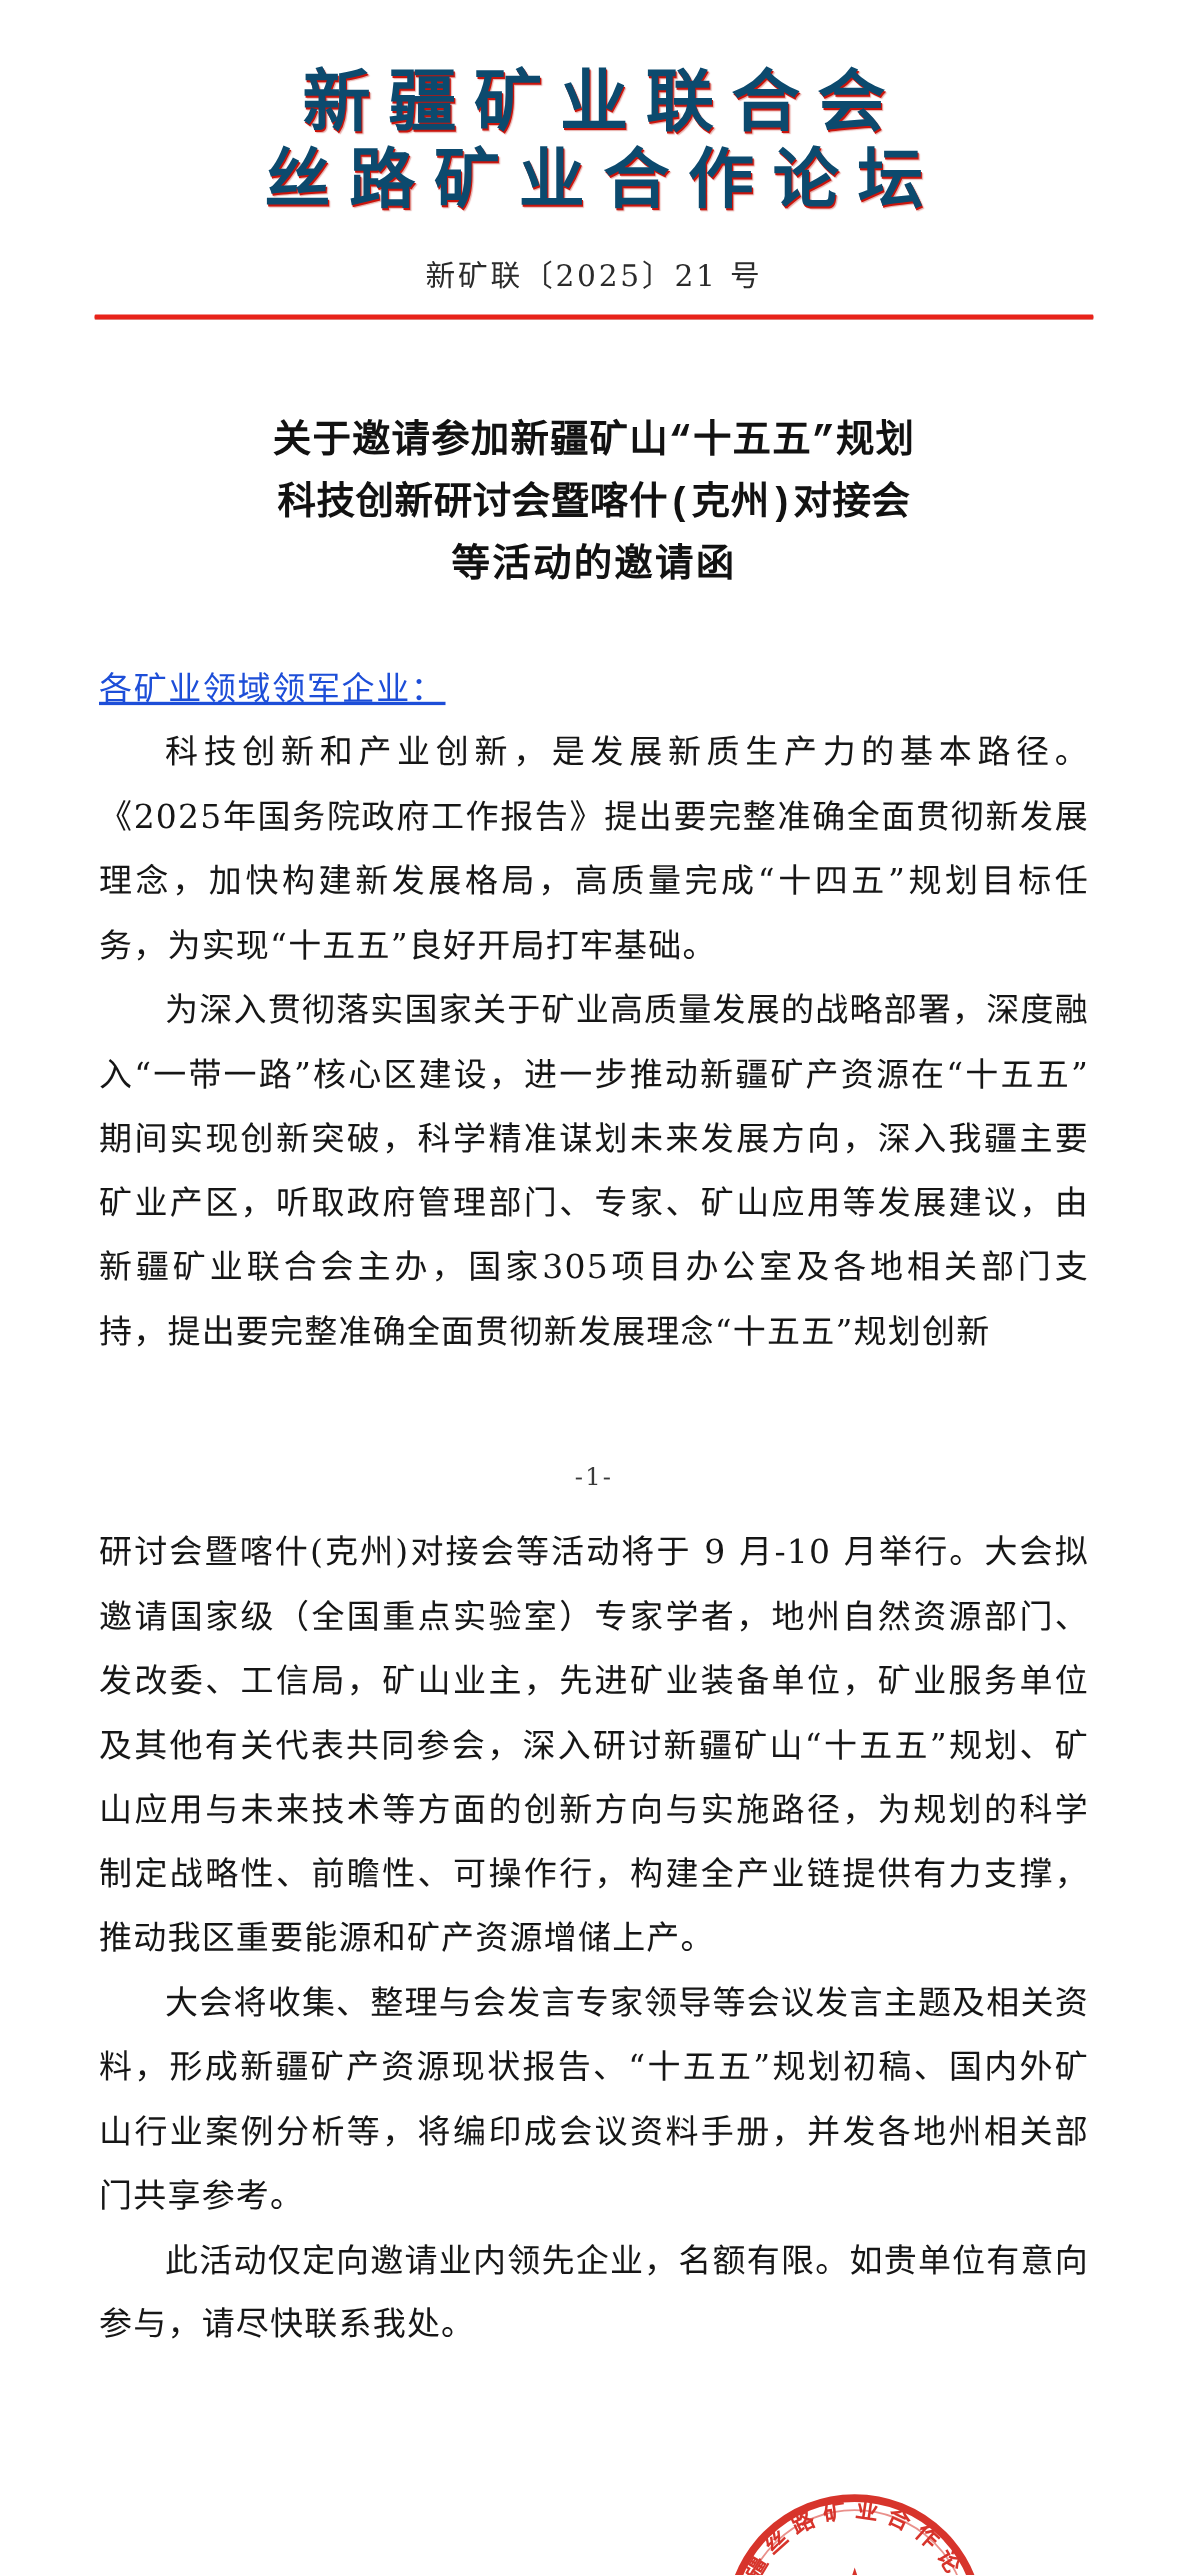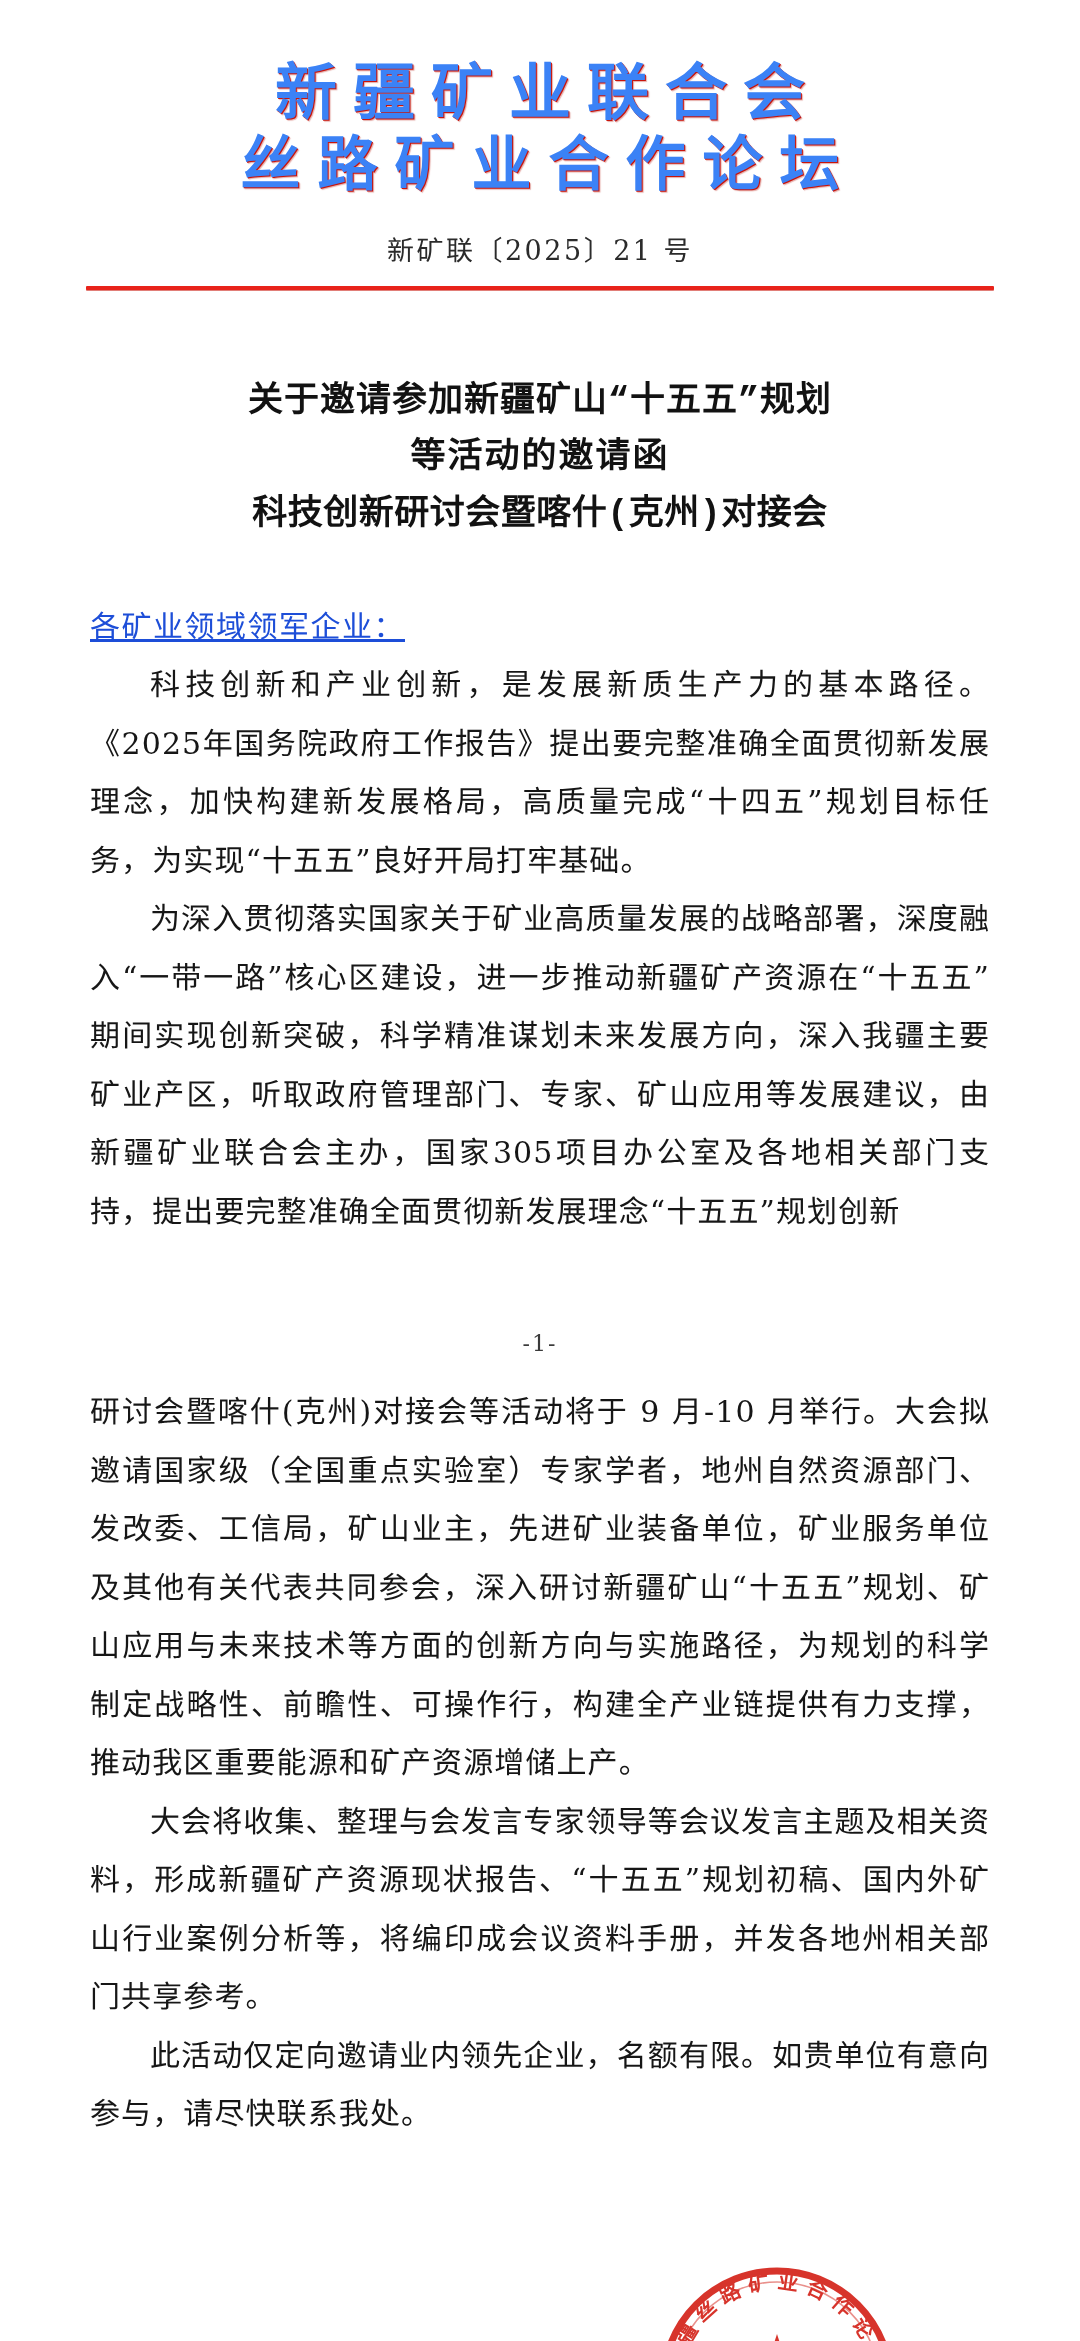--- a/index.html
+++ b/index.html
@@ -18,21 +18,21 @@
     box-sizing:border-box;
     overflow:hidden;
   }
 
   
   .letterhead{
     padding-top:58px;
     text-align:center;
   }
   .lh-line{
-    color:#3b82f6;
+    color:#0c4a6e;
     font-family:"DejaVu Serif","Liberation Serif",serif;
     font-weight:bold;
     font-size:62px;
     line-height:1.12;
     letter-spacing:16px;
     text-indent:16px;
     white-space:nowrap;
     text-shadow:1px 1px 0 #c9140c, 2px 2px 1px rgba(180,20,10,.35);
   }
   .lh-line.second{
@@ -142,22 +142,22 @@
     <div class="lh-line">新疆矿业联合会</div>
     <div class="lh-line second">丝路矿业合作论坛</div>
   </div>
 
   <div class="docnum">新矿联〔2025〕21 号</div>
 
   <div class="redrule"></div>
 
   <div class="doc-title">
     <span class="tl l1">关于邀请参加新疆矿山“十五五”规划</span>
+    <span class="tl l2">科技创新研讨会暨喀什(克州)对接会</span>
     <span class="tl l3">等活动的邀请函</span>
-    <span class="tl l2">科技创新研讨会暨喀什(克州)对接会</span>
   </div>
 
   <div class="body-wrap">
 
     <div class="salutation">各矿业领域领军企业：</div>
 
     <p class="para">科技创新和产业创新，是发展新质生产力的基本路径。《2025年国务院政府工作报告》提出要完整准确全面贯彻新发展理念，加快构建新发展格局，高质量完成“十四五”规划目标任务，为实现“十五五”良好开局打牢基础。</p>
 
     <p class="para">为深入贯彻落实国家关于矿业高质量发展的战略部署，深度融入“一带一路”核心区建设，进一步推动新疆矿产资源在“十五五”期间实现创新突破，科学精准谋划未来发展方向，深入我疆主要矿业产区，听取政府管理部门、专家、矿山应用等发展建议，由新疆矿业联合会主办，国家305项目办公室及各地相关部门支持，提出要完整准确全面贯彻新发展理念“十五五”规划创新</p>
 

